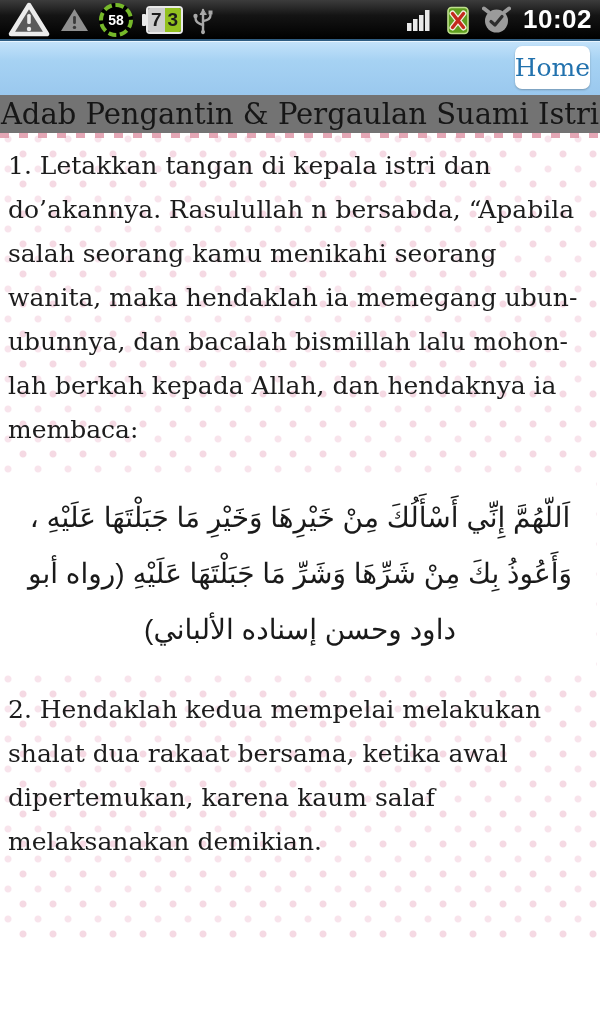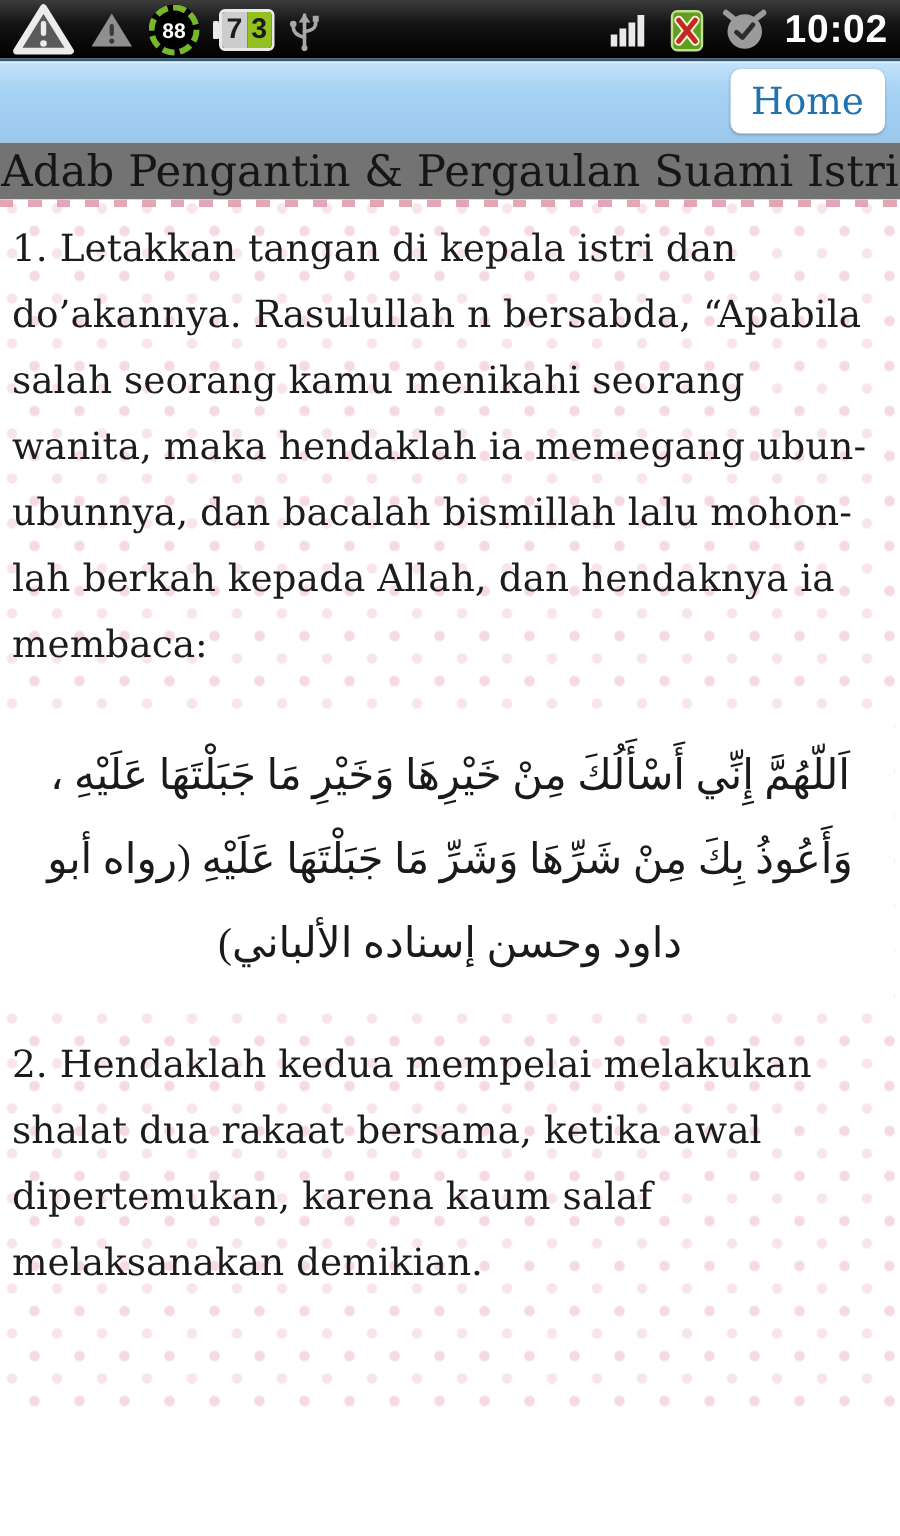--- a/index.html
+++ b/index.html
@@ -60,21 +60,21 @@
   .appheader {
     height: 53px;
     background: linear-gradient(#c3e2fa 0%, #a6d2f3 35%, #9ac8ee 100%);
     border-top: 1px solid #e8f5ff;
     position: relative;
   }
   .home-btn {
     position: absolute;
     top: 4px; right: 10px;
     height: 43px;
-    padding: 0 14px;
+    padding: 0 0;
     background: #ffffff;
     border: none;
     border-radius: 7px;
     color: #2272ae;
     font: 400 25px/43px "DejaVu Serif", serif;
     box-shadow: 0 1px 2px rgba(0,0,0,0.25);
     cursor: pointer;
   }
 
   
@@ -116,21 +116,21 @@
     line-height: 44px;
     color: #1c1c1c;
     margin: 0 0 26px 0;
   }
   .arabic-block {
     background: #ffffff;
     margin: 4px -4px 18px -4px;
     padding: 12px 6px;
     direction: rtl;
     text-align: center;
-    font-family: Liberation Serif, serif;
+    font-family: Liberation Sans, sans-serif;
     font-size: 28px;
     line-height: 56px;
     color: #1a1a1a;
   }
 </style>
 </head>
 <body>
 
 <div class="statusbar">
   <div class="sb-left">
@@ -141,21 +141,21 @@
         <circle cx="21" cy="27" r="2.2" fill="#ececec"></circle>
       </svg>
     </span>
     <span class="sb-icon">
       <svg width="31" height="26" viewBox="0 0 31 26">
         <path d="M15.5 2 L29 24 L2 24 Z" fill="#8f8f8f"></path>
         <rect x="14.1" y="9" width="2.8" height="8" rx="1.3" fill="#3a3a3a"></rect>
         <circle cx="15.5" cy="20.4" r="1.7" fill="#3a3a3a"></circle>
       </svg>
     </span>
-    <span class="batt-circle">88</span>
+    <span class="batt-circle">58</span>
     <span class="batt-widget">
       <span class="batt-nub"></span>
       <span class="batt-body">
         <span class="batt-digit-left">7</span>
         <span class="batt-digit-right">3</span>
       </span>
     </span>
     <span class="sb-icon">
       <svg width="22" height="30" viewBox="0 0 22 30" fill="none" stroke="#a8a8a8" stroke-width="2.4" stroke-linecap="round">
         <path d="M11 28 V5"></path>

